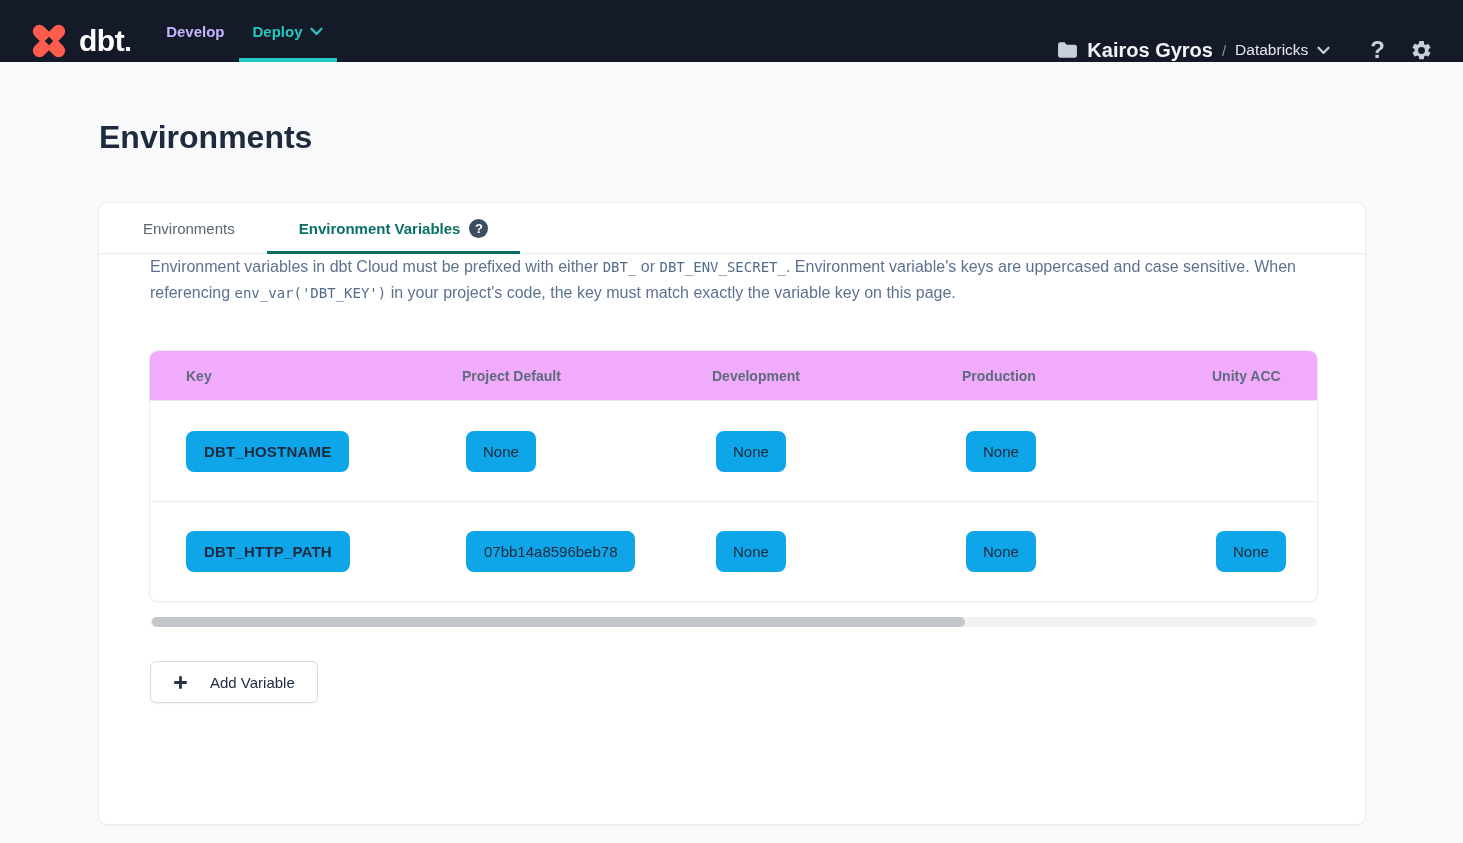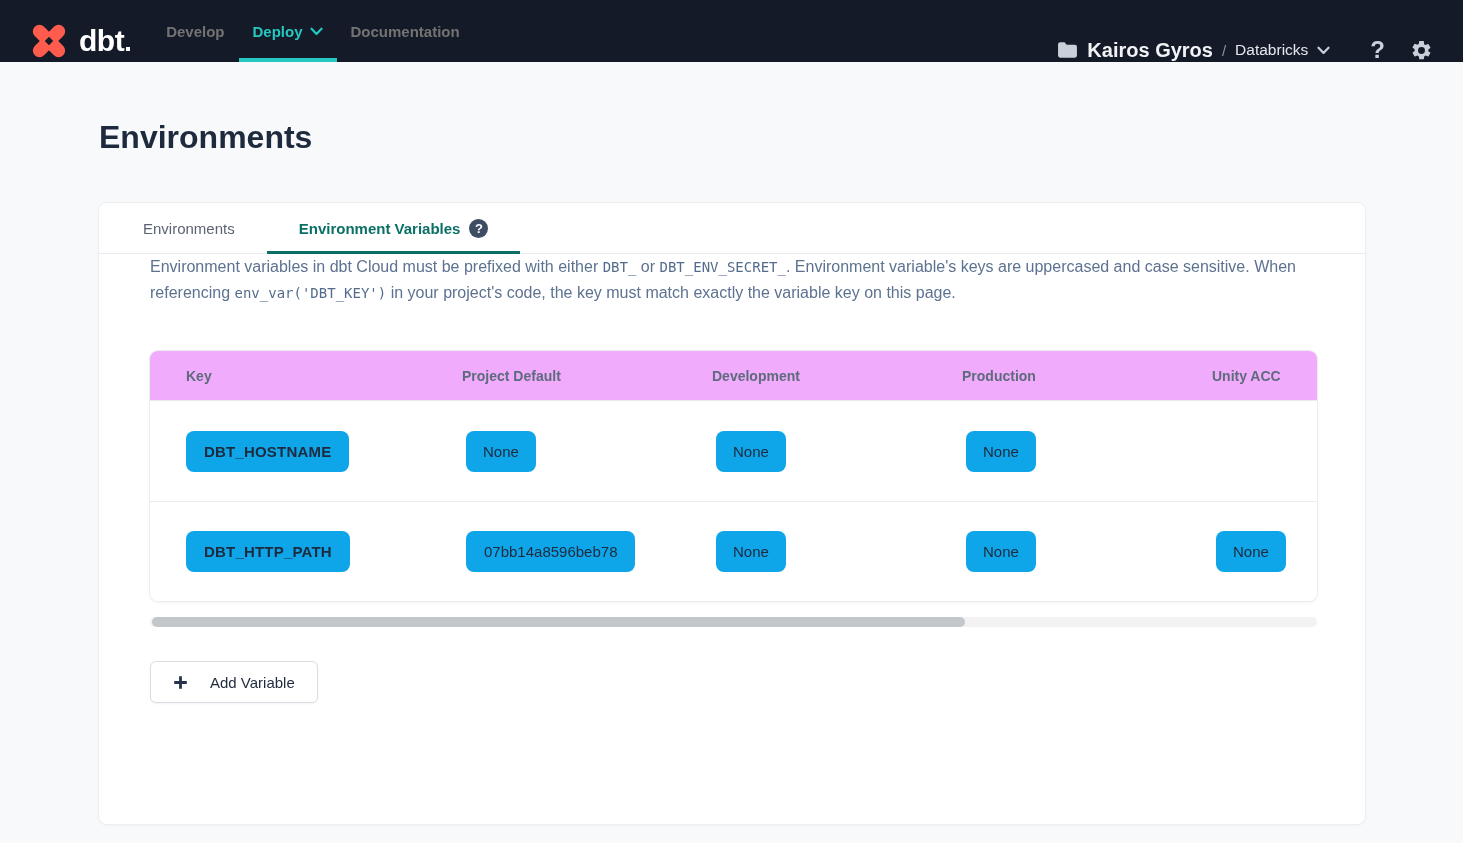--- a/index.html
+++ b/index.html
@@ -42,21 +42,21 @@
   }
   .nav-items { display: flex; height: 62px; }
   .nav-item {
     display: flex;
     align-items: center;
     gap: 7px;
     height: 62px;
     padding: 0 14px;
     font-size: 15px;
     font-weight: 600;
-    color: #737373;
+    color: #c4b5fd;
     position: relative;
     cursor: pointer;
   }
   .nav-item.active { color: #24c8c0; }
   .nav-item.active::after {
     content: "";
     position: absolute;
     left: 0; right: 0; bottom: 0;
     height: 4px;
     background: #24c8c0;
@@ -248,23 +248,20 @@
   <nav class="nav-items">
     <div class="nav-item">
       <span>Develop</span>
     </div>
     <div class="nav-item active">
       <span>Deploy</span>
       <svg class="chev" width="13" height="9" viewBox="0 0 13 9">
         <path d="M1.5 1.7 L6.5 6.9 L11.5 1.7" fill="none" stroke="#24c8c0" stroke-width="2.2" stroke-linecap="round" stroke-linejoin="round"></path>
       </svg>
     </div>
-    <div class="nav-item">
-      <span>Documentation</span>
-    </div>
   </nav>
 
   <div class="navbar-right">
     <div class="project-picker">
       <svg width="21" height="18" viewBox="0 0 20 17">
         <path d="M1 3.2 A2 2 0 0 1 3 1.2 h4.2 l2 2.2 h7.8 a2 2 0 0 1 2 2 v8.4 a2 2 0 0 1 -2 2 H3 a2 2 0 0 1 -2 -2 z" fill="#c9d0da"></path>
       </svg>
       <span class="pp-project">Kairos Gyros</span>
       <span class="pp-sep">/</span>
       <span class="pp-context">Databricks</span>

